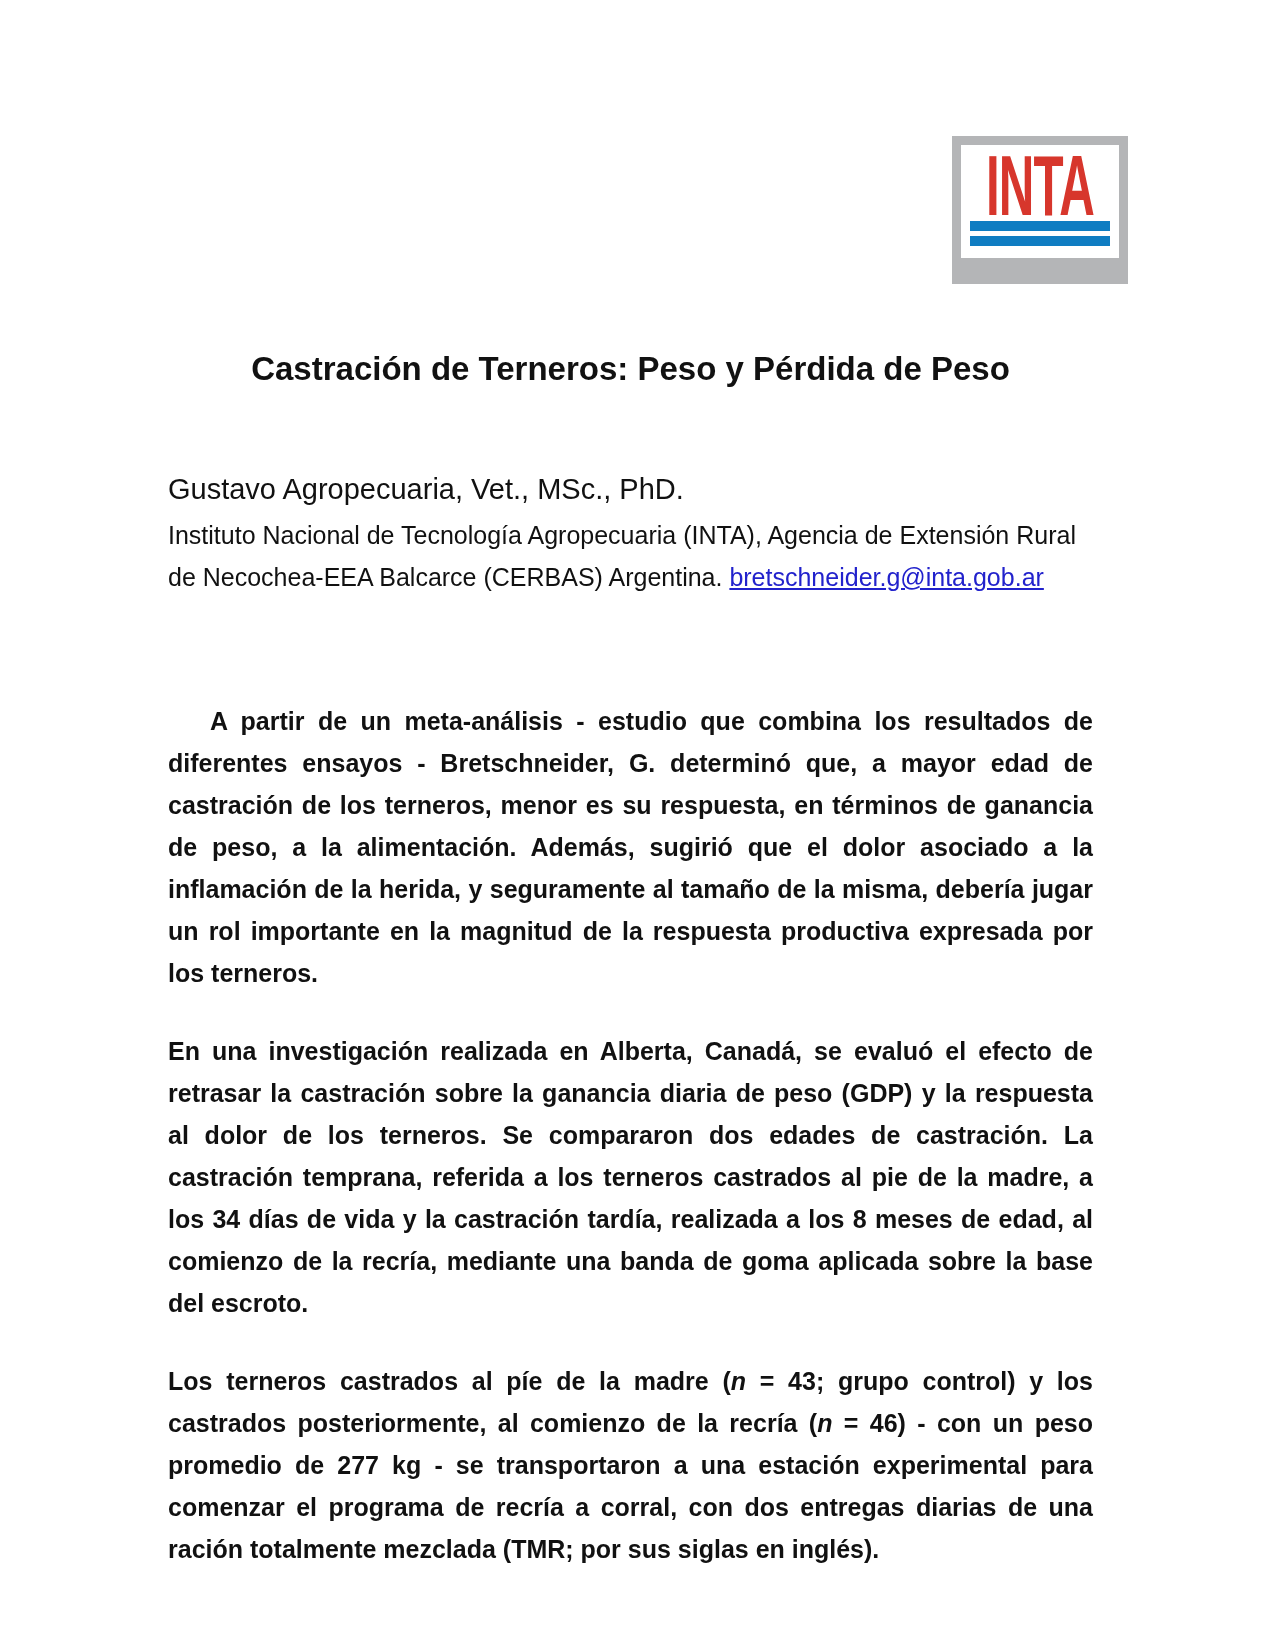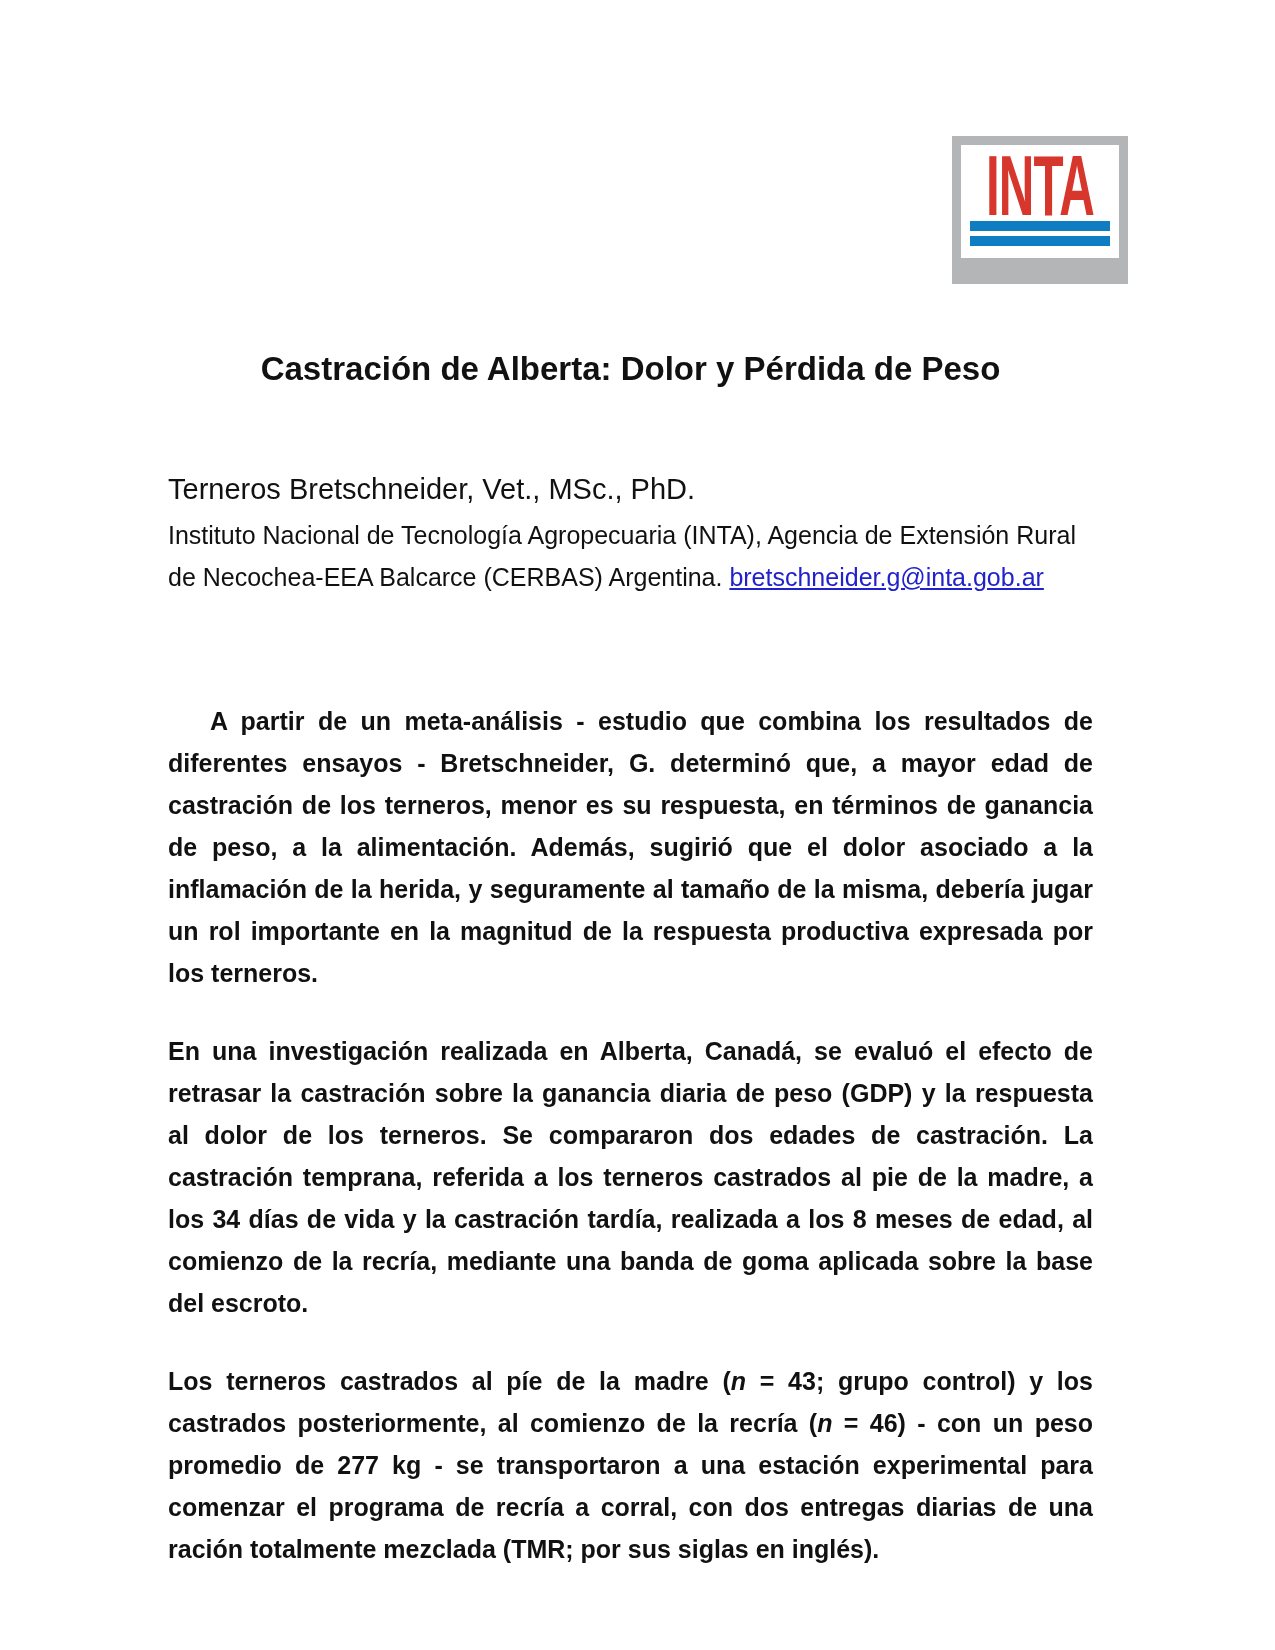--- a/index.html
+++ b/index.html
@@ -82,23 +82,23 @@
 <div class="page">
 
   <div class="logo">
     <div class="logo-inner">
       <div class="logo-text">INTA</div>
       <div class="logo-bar top"></div>
       <div class="logo-bar bottom"></div>
     </div>
   </div>
 
-  <div class="content-col doc-title">Castración de Alberta: Dolor y Pérdida de Peso</div>
+  <div class="content-col doc-title">Castración de Terneros: Peso y Pérdida de Peso</div>
 
-  <div class="content-col author">Terneros Bretschneider, Vet., MSc., PhD.</div>
+  <div class="content-col author">Gustavo Agropecuaria, Vet., MSc., PhD.</div>
 
   <div class="content-col affiliation"><span>Instituto Nacional de Tecnología Agropecuaria (INTA), Agencia de Extensión Rural de Necochea-EEA Balcarce (CERBAS) Argentina. </span><a class="run-link" href="#">bretschneider.g@inta.gob.ar</a></div>
 
   <div class="content-col body-text">
     <p class="indent"><span>A partir de un meta-análisis - estudio que combina los resultados de diferentes ensayos - Bretschneider, G. determinó que, a mayor edad de castración de los terneros, menor es su respuesta, en términos de ganancia de peso, a la alimentación. Además, sugirió que el dolor asociado a la inflamación de la herida, y seguramente al tamaño de la misma, debería jugar un rol importante en la magnitud de la respuesta productiva expresada por los terneros.</span></p>
     <p><span>En una investigación realizada en Alberta, Canadá, se evaluó el efecto de retrasar la castración sobre la ganancia diaria de peso (GDP) y la respuesta al dolor de los terneros. Se compararon dos edades de castración. La castración temprana, referida a los terneros castrados al pie de la madre, a los 34 días de vida y la castración tardía, realizada a los 8 meses de edad, al comienzo de la recría, mediante una banda de goma aplicada sobre la base del escroto.</span></p>
     <p><span>Los terneros castrados al píe de la madre (</span><span class="run-italic">n</span><span> = 43; grupo control) y los castrados posteriormente, al comienzo de la recría (</span><span class="run-italic">n</span><span> = 46) - con un peso promedio de 277 kg -  se transportaron a una estación experimental para comenzar el programa de recría a corral, con dos entregas diarias de una ración totalmente mezclada (TMR; por sus siglas en inglés).</span></p>
   </div>
 
 </div>

